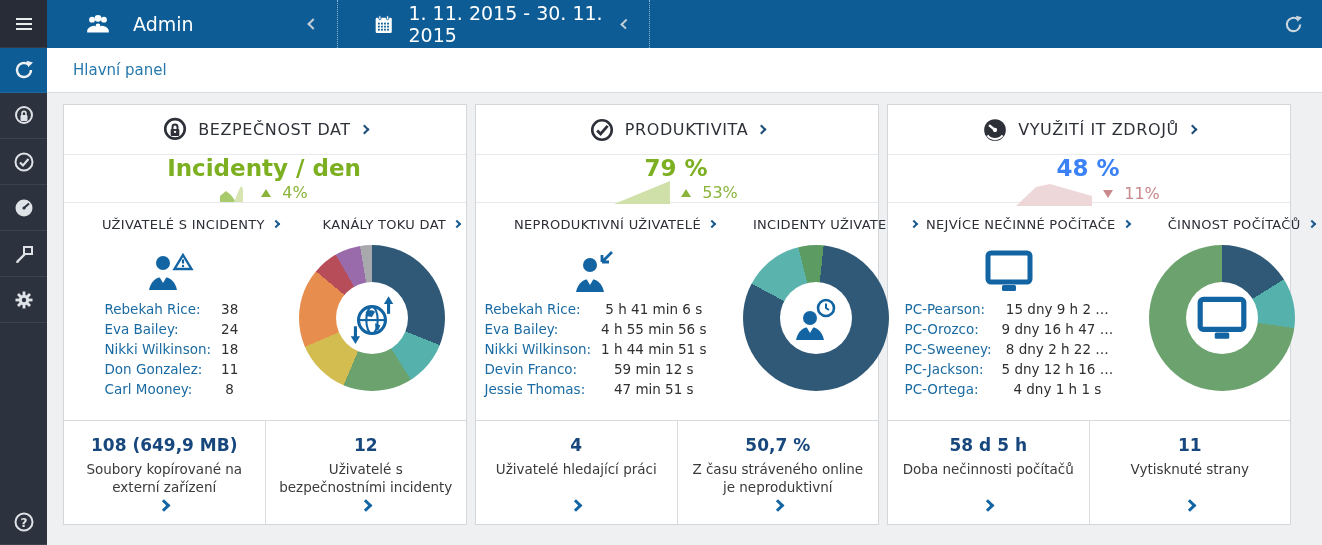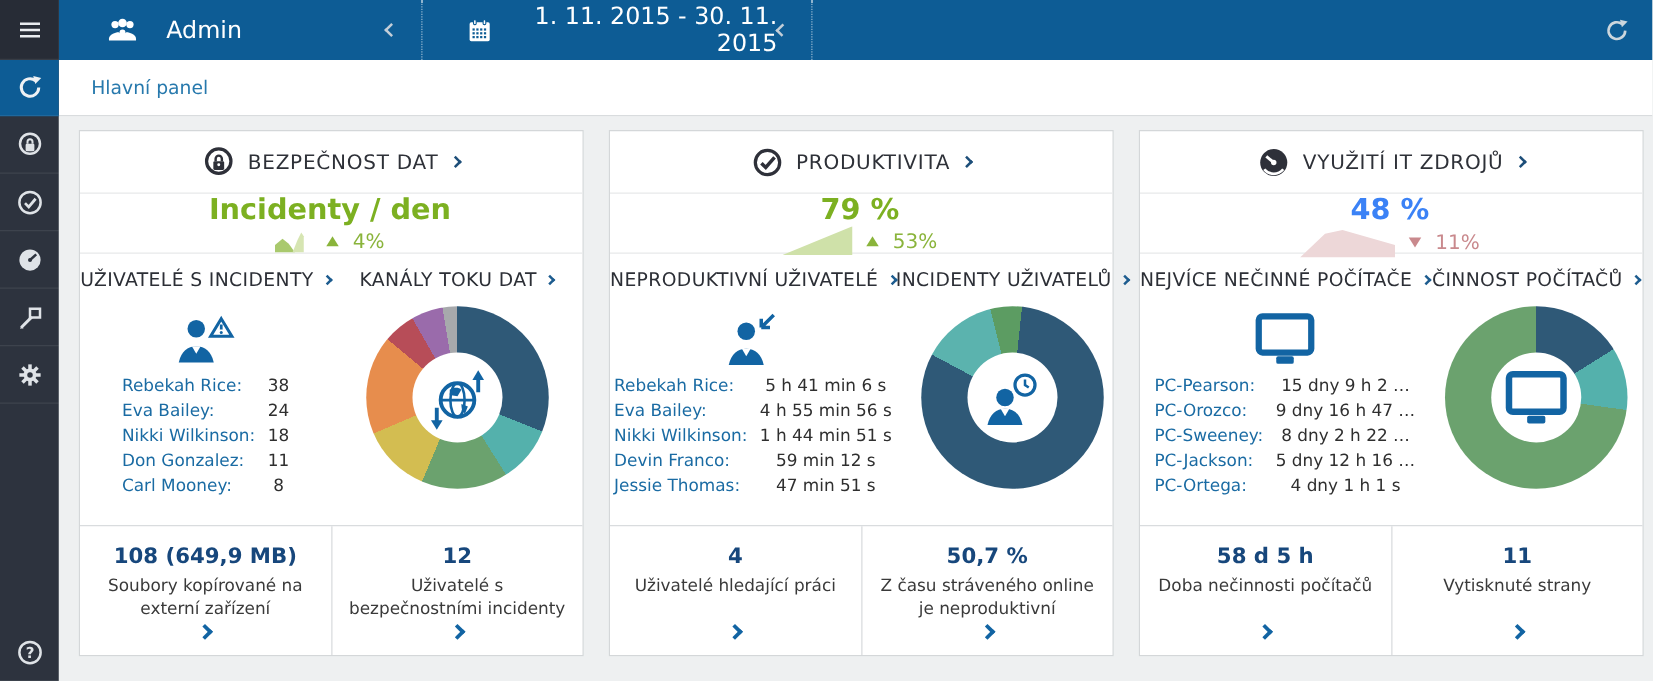--- a/index.html
+++ b/index.html
@@ -13,53 +13,53 @@
   .sb-active { height:45px; background:#0d5c95; }
   .sb-spacer { flex:1; border-bottom:none; }
   .hamburger { display:flex; flex-direction:column; gap:3px; }
   .hamburger i { display:block; width:16px; height:2px; background:#e9ecef; }
 
   
   .topbar { position:absolute; left:47px; top:0; width:1275px; height:48px; background:#0d5c95; display:flex; align-items:stretch; color:#fff; font-size:19px; }
   .tb-group { display:flex; align-items:center; cursor:pointer; }
   .tb-admin { width:290px; padding-left:38px; }
   .tb-admin .tb-label { margin-left:22px; }
-  .tb-date { width:311px; padding-left:35px;text-align:right; }
+  .tb-date { width:311px; padding-left:35px; }
   .tb-date .tb-label { margin-left:14px; }
   .tb-sep { border-left:1px dotted rgba(255,255,255,.55); }
   .tb-fill { flex:1; }
   .tb-chev { margin-left:auto; margin-right:20px; }
   .tb-refresh { background:none; border:none; cursor:pointer; display:flex; align-items:center; margin-right:18px; }
 
   
   .breadcrumb-bar { position:absolute; left:47px; top:48px; width:1275px; height:45px; background:#fff; border-bottom:1px solid #d9dcde; display:flex; align-items:center; padding-left:26px; }
   .breadcrumb { color:#2779ad; font-size:15px; cursor:pointer; }
 
   
-  .content { position:absolute; left:47px; top:93px; width:1275px; height:452px; padding:11px 0 0 16px; display:flex; gap:20px; }
+  .content { position:absolute; left:47px; top:93px; width:1275px; height:452px; padding:11px 0 0 16px; display:flex; gap:8px; }
 
   .panel { width:404px; height:421px; background:#fff; border:1px solid #d4d7d9; display:flex; flex-direction:column; }
   .p-head { height:50px; border-bottom:1px solid #e7e9ea; display:flex; align-items:center; justify-content:center; gap:10px; cursor:pointer; }
   .p-title { font-size:16px; color:#2e3138; letter-spacing:.6px; }
 
   .kpi { height:48px; border-bottom:1px solid #e7e9ea; display:flex; align-items:center; justify-content:space-between; padding:0 48px 0 46px;flex-direction:column; }
   .kpi-val { font-size:23px; font-weight:bold; white-space:nowrap; }
   .green { color:#7cb021; }
   .pink  { color:#3b82f6; }
   .trend { display:flex; align-items:center; gap:11px; }
   .t-val { font-size:16px; }
   .t-green { color:#8ab43b; }
   .t-pink  { color:#c9898d; }
   .tri { width:0; height:0; display:inline-block; }
   .tri.up   { border-left:5px solid transparent; border-right:5px solid transparent; border-bottom:8px solid #8ab43b; }
   .tri.down { border-left:5px solid transparent; border-right:5px solid transparent; border-top:8px solid #c9898d; }
 
   .cols { height:217px; display:flex; }
   .col { flex:1; display:flex; flex-direction:column; align-items:center; }
-  .col-title { margin-top:13px; height:16px; font-size:15px; color:#2c2f36; letter-spacing:.3px; display:flex; align-items:center; gap:8px; cursor:pointer; white-space:nowrap; }
+  .col-title { margin-top:13px; height:16px; font-size:13px; color:#2c2f36; letter-spacing:.3px; display:flex; align-items:center; gap:8px; cursor:pointer; white-space:nowrap;margin-left:38px; }
 
   .big-ico { margin-top:13px; height:48px; display:flex; align-items:flex-end; }
   .ulist { margin-top:8px; display:grid; grid-template-columns:auto auto; column-gap:10px; row-gap:3px; font-size:13.5px; line-height:17px; }
   .li-name { color:#1a6ba3; text-align:left; }
   .li-val  { color:#2f2f2f; text-align:center; white-space:nowrap; }
 
   .donut { width:146px; height:146px; border-radius:50%; margin-top:13px; position:relative; }
   .hole { position:absolute; inset:37px; background:#fff; border-radius:50%; display:flex; align-items:center; justify-content:center; }
 
   .stats { flex:1; border-top:1px solid #d9dcde; display:flex; }

